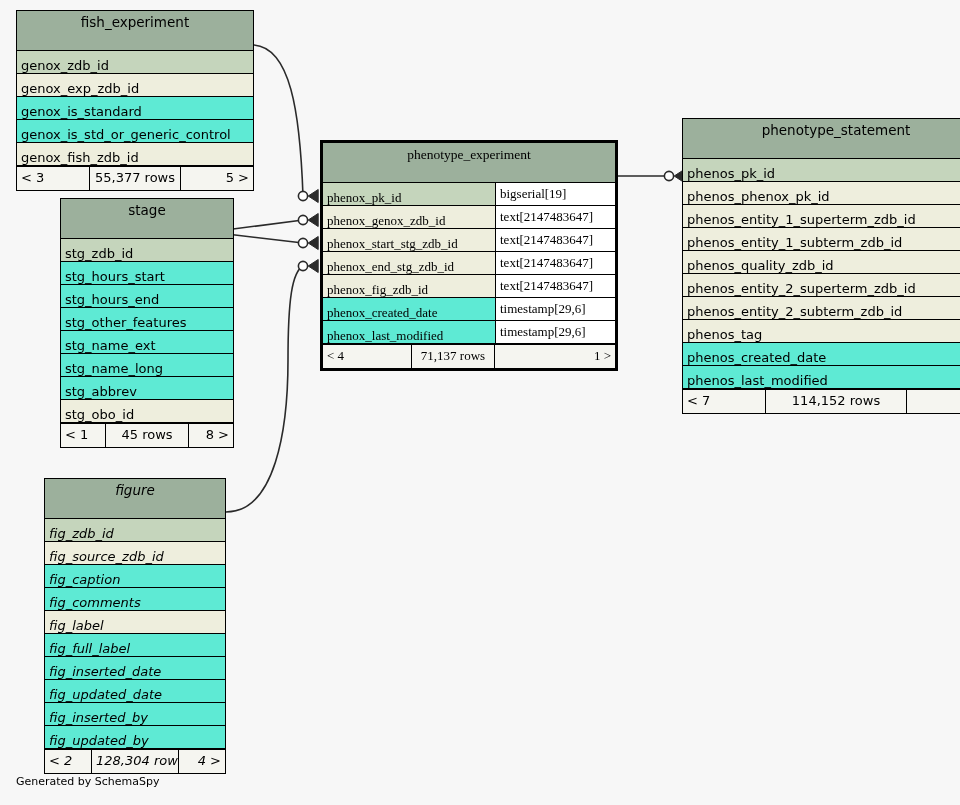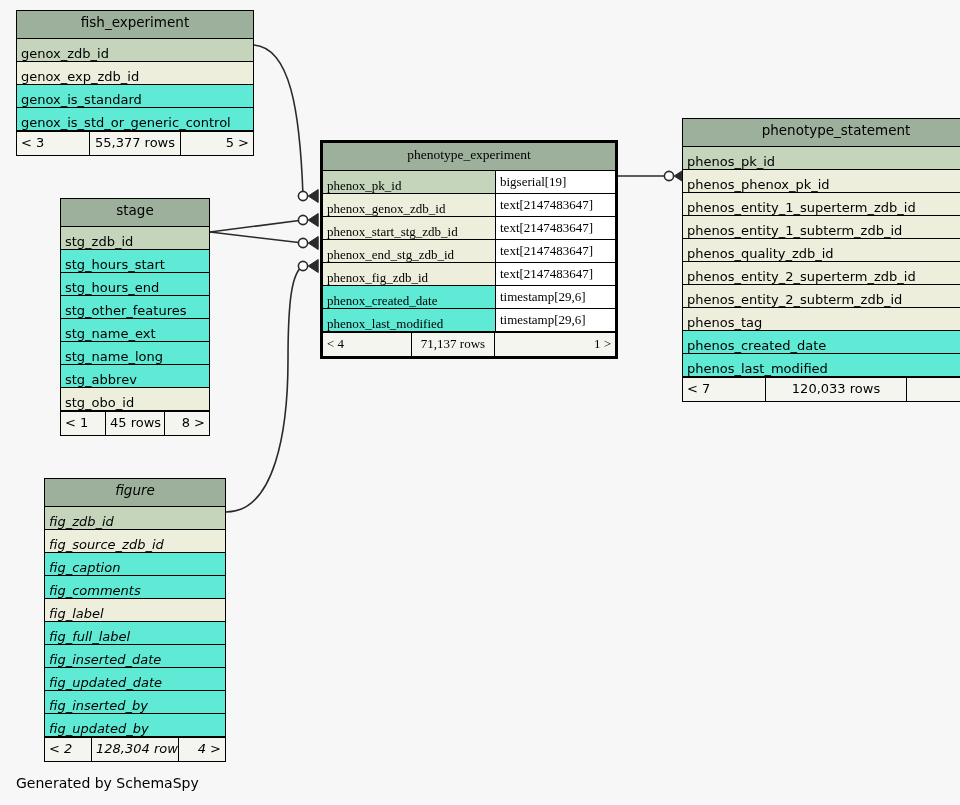--- a/index.html
+++ b/index.html
@@ -46,21 +46,21 @@
   }
   .table-box.focal {
     border-width: 3px;
     font-family: Liberation Serif, serif;
   }
 
   .tbl-title {
     background: #9cb09c;
     text-align: center;
     font-size: 13.5px;
-    padding: 5px 4px 8px;
+    padding: 5px 4px 20px;
     border-bottom: 1.5px solid #000000;
     box-sizing: border-box;
   }
 
   .row {
     display: flex;
     border-bottom: 1.5px solid #000000;
     box-sizing: border-box;
     height: 23px;
   }
@@ -107,21 +107,21 @@
     text-align: center;
     border-left: 1.5px solid #000000;
     border-right: 1.5px solid #000000;
   }
   .foot-next { flex: 0 0 auto; text-align: right; }
 
   .caption {
     position: absolute;
     left: 16px;
     top: 775px;
-    font-size: 14px;
+    font-size: 11px;
     color: #000000;
     z-index: 3;
   }
 </style>
 </head>
 <body>
 
 <div id="canvas">
 
   <svg id="edges" viewBox="0 0 960 805" width="960" height="805" xmlns="http://www.w3.org/2000/svg">
@@ -160,27 +160,30 @@
         </div>
         <div class="row fk">
           <div class="cell-name">genox_exp_zdb_id</div>
         </div>
         <div class="row plain">
           <div class="cell-name">genox_is_standard</div>
         </div>
         <div class="row plain">
           <div class="cell-name">genox_is_std_or_generic_control</div>
         </div>
+        <div class="row fk">
+          <div class="cell-name">genox_fish_zdb_id</div>
+        </div>
         <div class="tbl-footer">
           <div class="foot-cell foot-prev" style="width: 72px;">&lt; 3</div>
           <div class="foot-cell foot-rows">55,377 rows</div>
           <div class="foot-cell foot-next" style="width: 72px;">5 &gt;</div>
         </div>
       </div>
-      <div class="table-box" style="left: 60px; top: 198px; width: 150px;">
+      <div class="table-box" style="left: 60px; top: 198px; width: 174px;">
         <div class="tbl-title">stage</div>
         <div class="row pk">
           <div class="cell-name">stg_zdb_id</div>
         </div>
         <div class="row plain">
           <div class="cell-name">stg_hours_start</div>
         </div>
         <div class="row plain">
           <div class="cell-name">stg_hours_end</div>
         </div>
@@ -306,20 +309,20 @@
           <div class="cell-name">phenos_tag</div>
         </div>
         <div class="row plain">
           <div class="cell-name">phenos_created_date</div>
         </div>
         <div class="row plain">
           <div class="cell-name">phenos_last_modified</div>
         </div>
         <div class="tbl-footer">
           <div class="foot-cell foot-prev" style="width: 82px;">&lt; 7</div>
-          <div class="foot-cell foot-rows">120,033 rows</div>
+          <div class="foot-cell foot-rows">114,152 rows</div>
           <div class="foot-cell foot-next" style="width: 82px;"></div>
         </div>
       </div>
     </div>
 
   <div class="caption">Generated by SchemaSpy</div>
 </div>
 
 </body></html>

